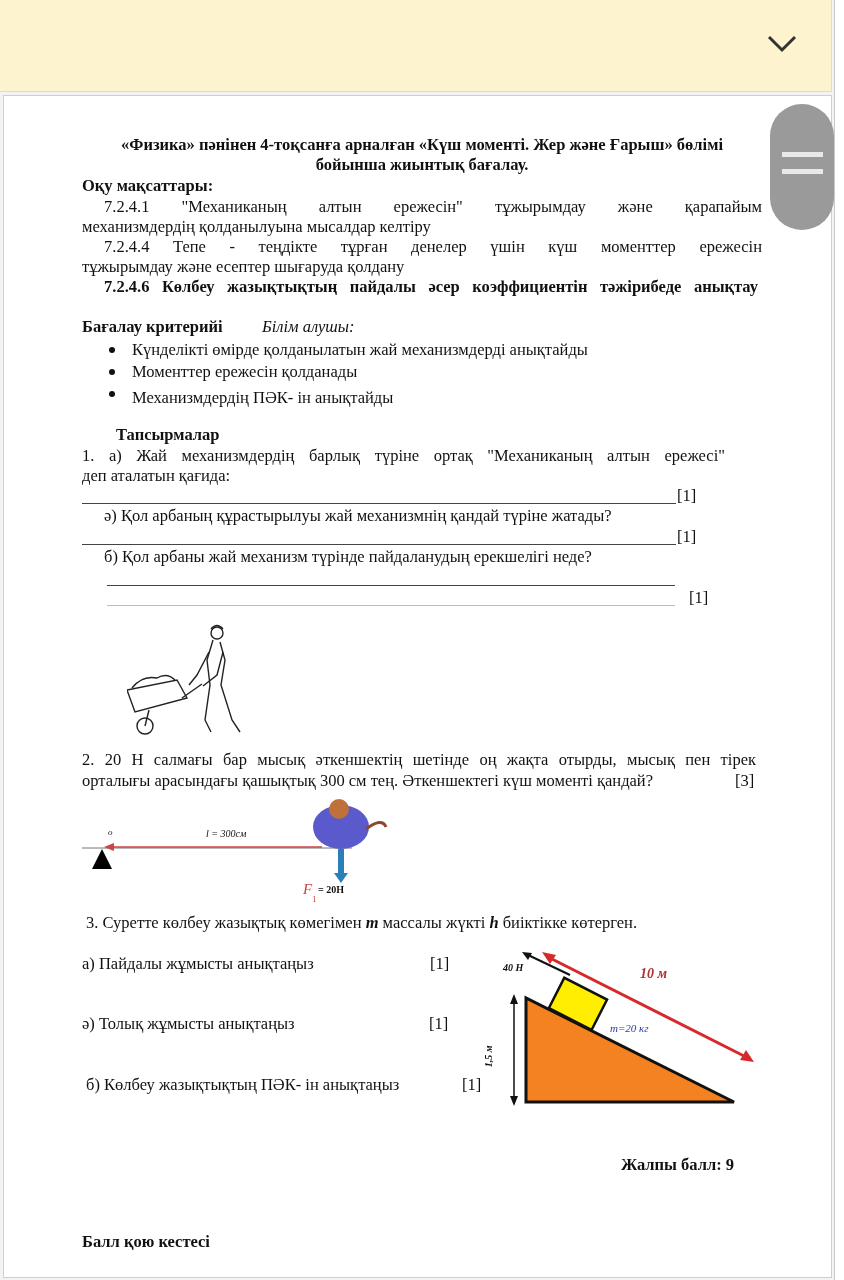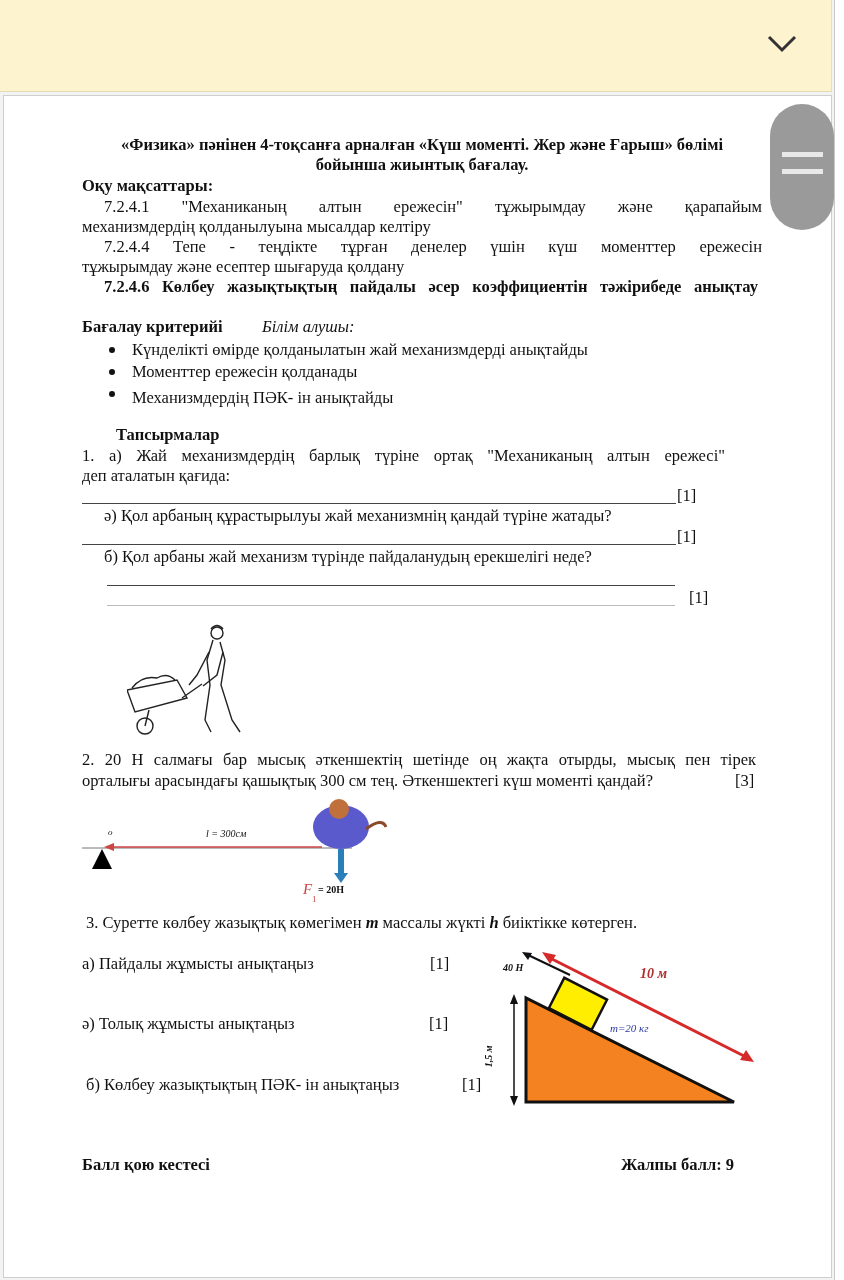--- a/index.html
+++ b/index.html
@@ -130,19 +130,19 @@
       <polygon points="24,54 20,64 28,64" fill="#111"></polygon>
       <polygon points="24,166 20,156 28,156" fill="#111"></polygon>
     </svg>
     <div class="t b ital" style="left:13px;top:18px;font-size:10px;">40 Н</div>
     <div class="t b ital" style="left:150px;top:24px;font-size:14px;color:#b03030;">10 м</div>
     <div class="t ital" style="left:120px;top:78px;font-size:11px;color:#2a3aa0;">m=20 кг</div>
     <div class="t b ital" style="left:-12px;top:106px;font-size:10px;transform:rotate(-90deg);">1,5 м</div>
   </div>
 
   <div class="t b" style="left:539px;top:1020px;">Жалпы  балл:   9</div>
-  <div class="t b" style="left:0;top:1020px;text-align:right;">Балл қою кестесі</div>
+  <div class="t b" style="left:0;top:1097px;text-align:right;">Балл қою кестесі</div>
 </div>
 
 <div class="scroll-thumb">
   <div class="bar" style="top:48px;"></div>
   <div class="bar" style="top:65px;"></div>
 </div>
 
 </body></html>

